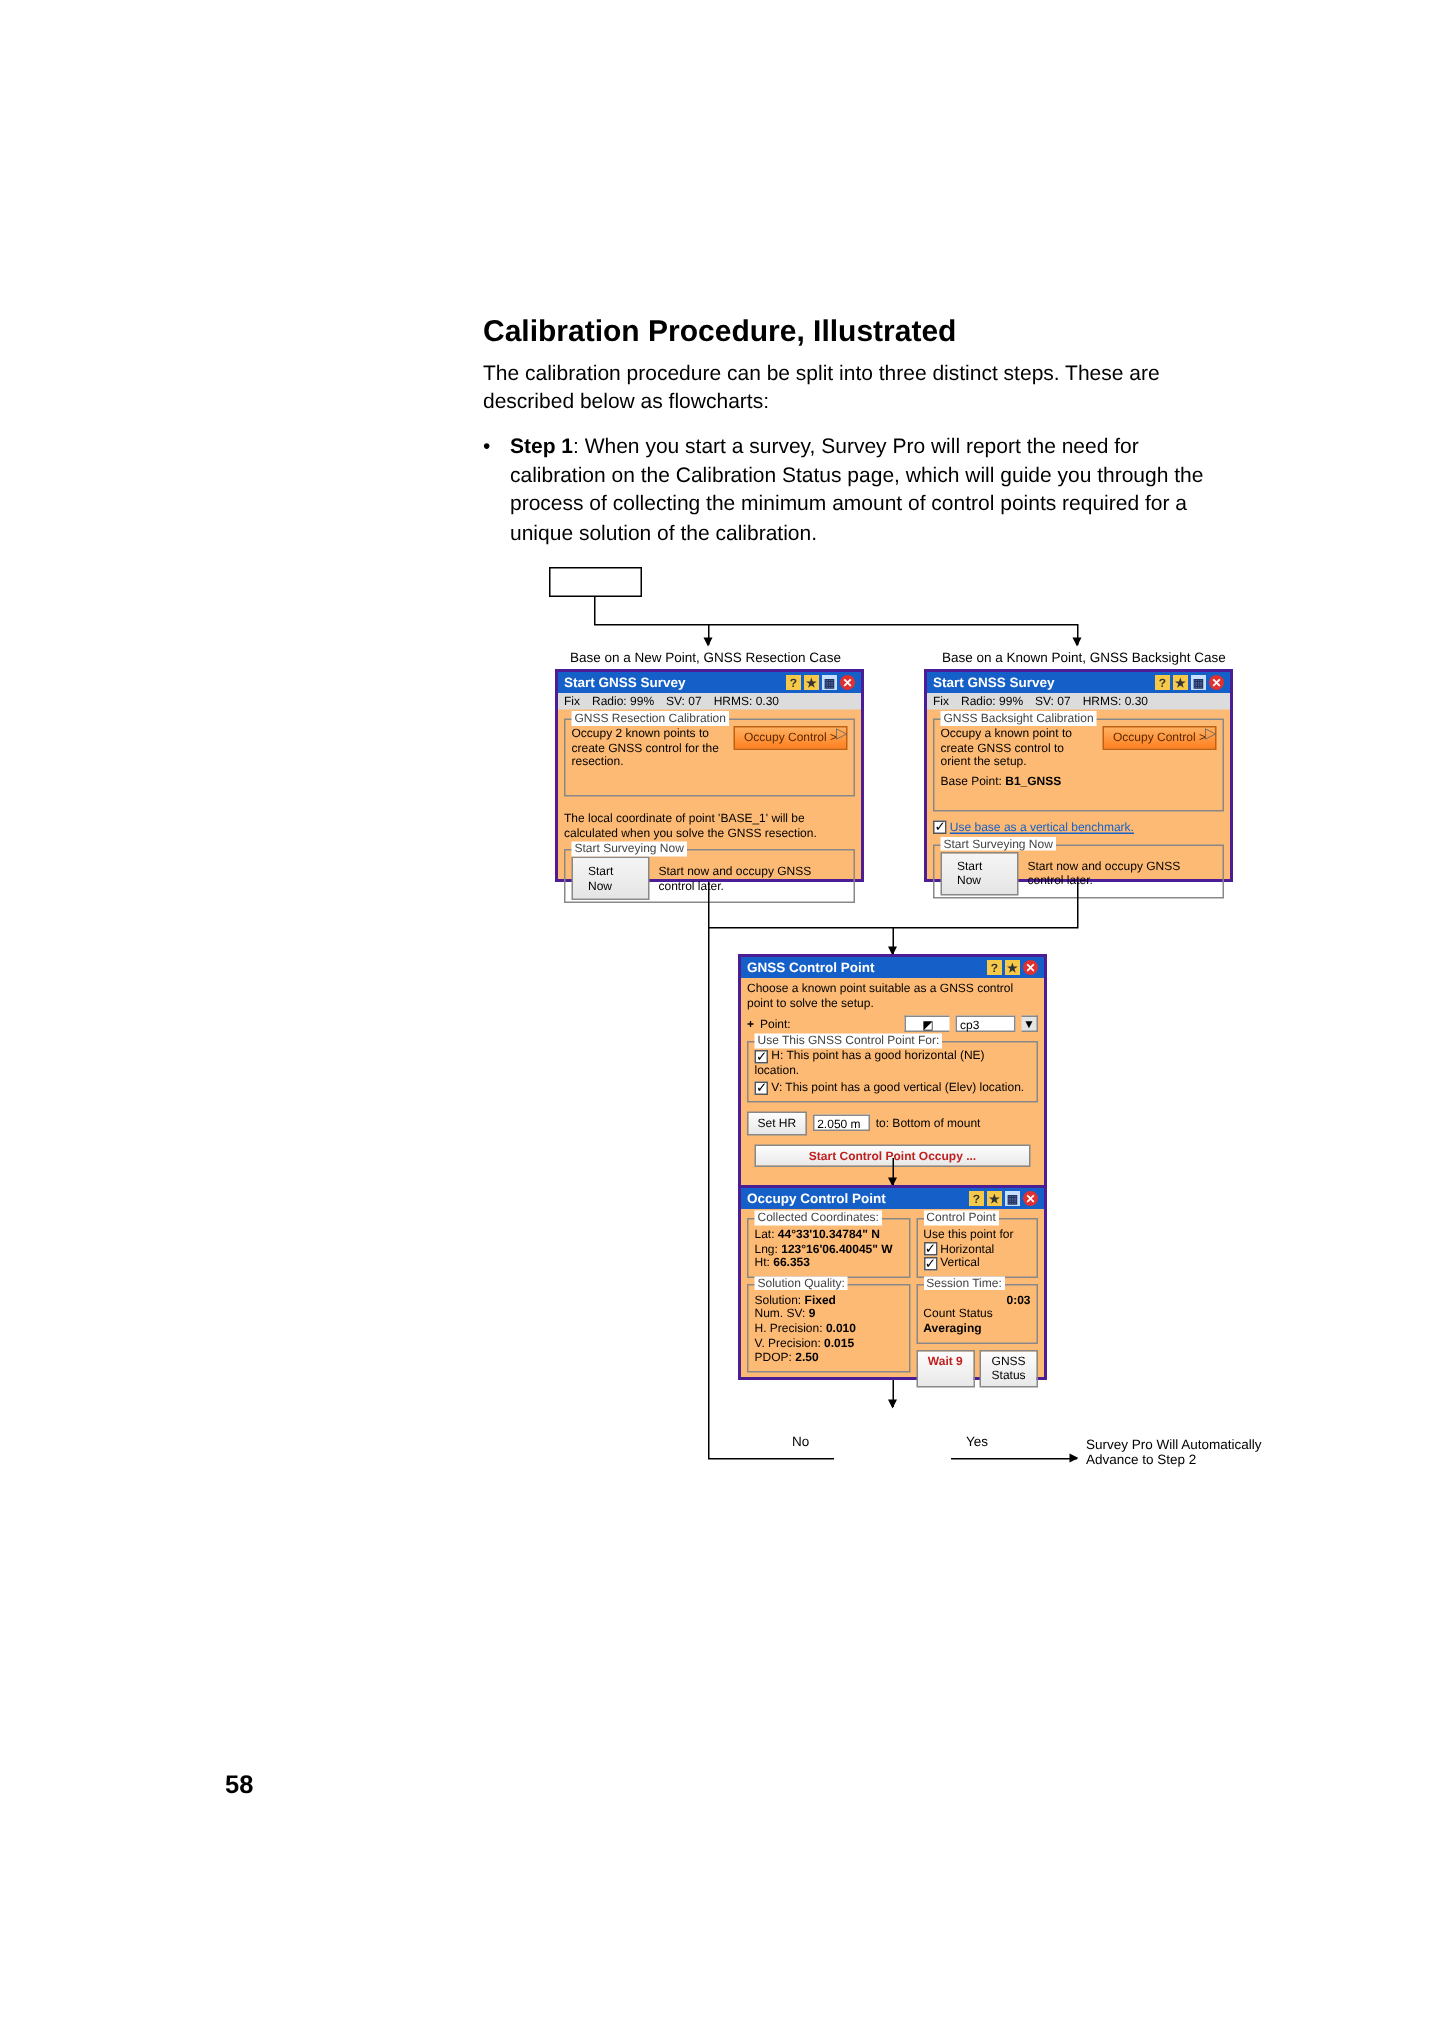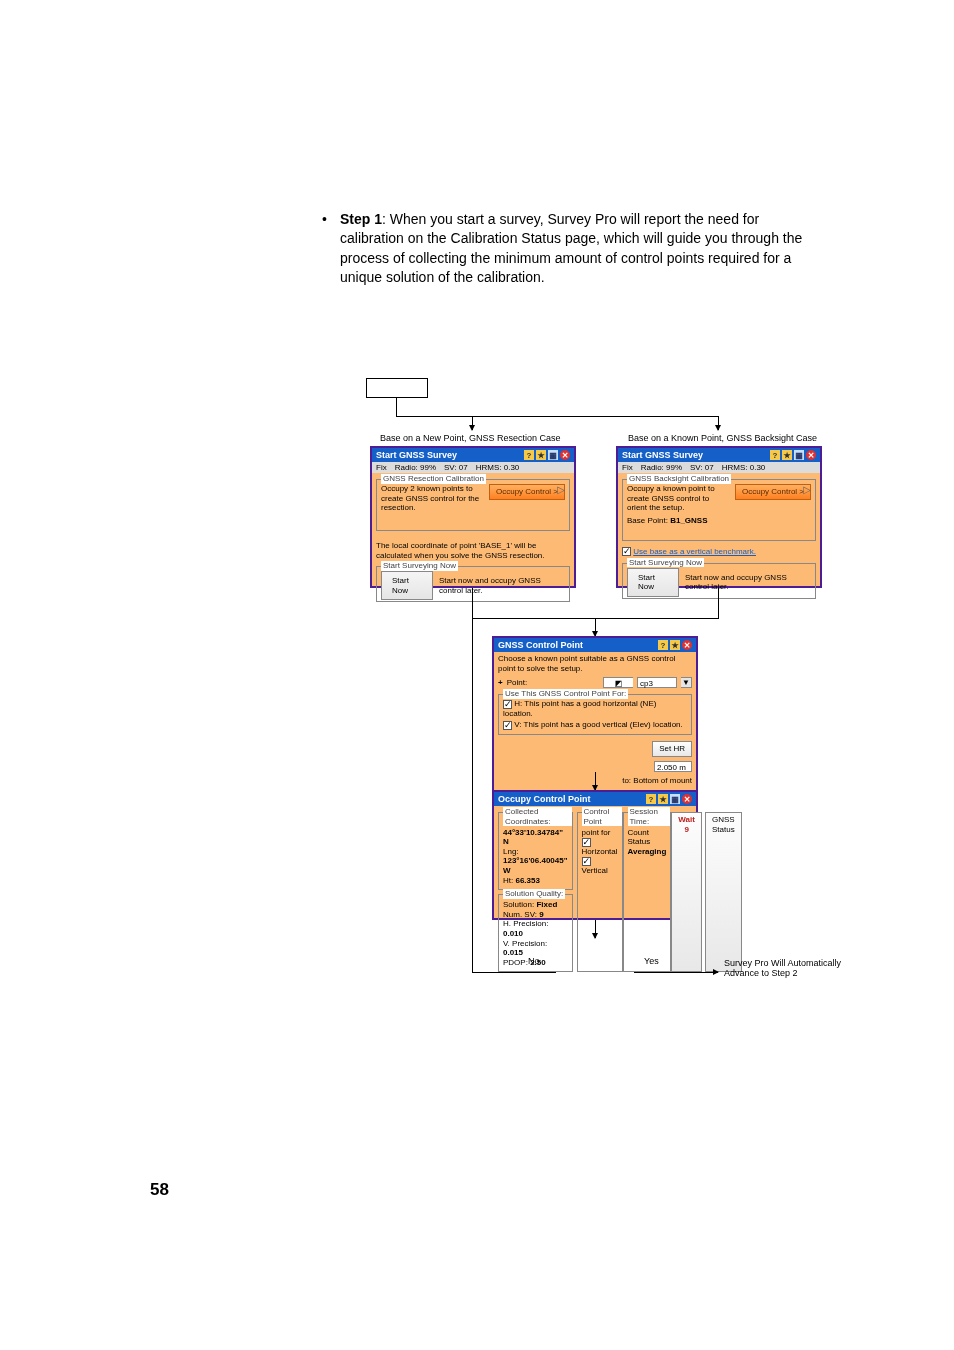--- a/index.html
+++ b/index.html
@@ -231,20 +231,22 @@
     right: 4px;
     font-size: 10px;
     color: #666;
   }
 </style>
 </head>
 <body>
 
 <div class="page">
   <div class="content">
+    <div class="h2">Calibration Procedure, Illustrated</div>
+    <div class="p">The calibration procedure can be split into three distinct steps. These are described below as flowcharts:</div>
     <div class="bullet">
       <div class="dot">•</div>
       <div><span class="strong">Step 1</span><span>: When you start a survey, Survey Pro will report the need for calibration on the Calibration Status page, which will guide you through the process of collecting the minimum amount of control points required for a unique solution of the calibration.</span></div>
     </div>
   </div>
 
   <div class="flow">
 
     <div class="flowbox" style="left:0;top:0;width:62px;height:20px;border:1px solid #000;"></div>
     <div class="line lineV" style="left:30px;top:20px;height:18px;"></div>
@@ -353,21 +355,21 @@
           <span style="flex:1;"></span>
           <span class="input" style="width:14px;text-align:center;border-right:none;">◩</span>
             <span class="input" style="width:40px;">cp3</span>
             <span class="dropdown">▼</span>
         </div>
         <div class="group" style="margin-top:6px;">
           <span class="legend">Use This GNSS Control Point For:</span>
           <div><span class="checkbox checked"></span> <span>H:</span> <span>This point has a good horizontal (NE) location.</span></div>
           <div style="margin-top:2px;"><span class="checkbox checked"></span> <span>V:</span> <span>This point has a good vertical (Elev) location.</span></div>
         </div>
-        <div style="margin-top:6px;display:flex;align-items:flex-end;gap:4px;flex-direction:column;">
+        <div style="margin-top:6px;display:flex;align-items:center;gap:4px;">
           <span class="btn">Set HR</span>
           <span class="input" style="width:38px;">2.050 m</span>
           <span>to: Bottom of mount</span>
         </div>
         <div style="margin-top:6px;text-align:center;">
           <span class="btn" style="width:170px;text-align:center;"><span class="redtxt">Start Control Point Occupy ...</span></span>
         </div>
       </div>
     </div>
 
@@ -393,21 +395,21 @@
           </div>
           <div class="group" style="padding-top:5px;margin-top:4px;">
             <span class="legend">Solution Quality:</span>
             <div><span>Solution:</span> <span style="font-weight:bold">Fixed</span></div>
             <div><span>Num. SV:</span> <span style="font-weight:bold">9</span></div>
             <div><span>H. Precision:</span> <span style="font-weight:bold">0.010</span></div>
             <div><span>V. Precision:</span> <span style="font-weight:bold">0.015</span></div>
             <div><span>PDOP:</span> <span style="font-weight:bold">2.50</span></div>
           </div>
         </div>
-        <div style="flex:0.9;display:flex;flex-direction:row;">
+        <div style="flex:0.9;display:flex;flex-direction:column;">
           <div class="group" style="padding-top:5px;">
             <span class="legend">Control Point</span>
             <div>Use this point for</div>
             <div><span class="checkbox checked"></span> <span>Horizontal</span></div>
             <div><span class="checkbox checked"></span> <span>Vertical</span></div>
           </div>
           <div class="group" style="padding-top:5px;margin-top:4px;">
             <span class="legend">Session Time:</span>
             <div style="text-align:right;font-weight:bold;">0:03</div>
             <div>Count Status</div>

